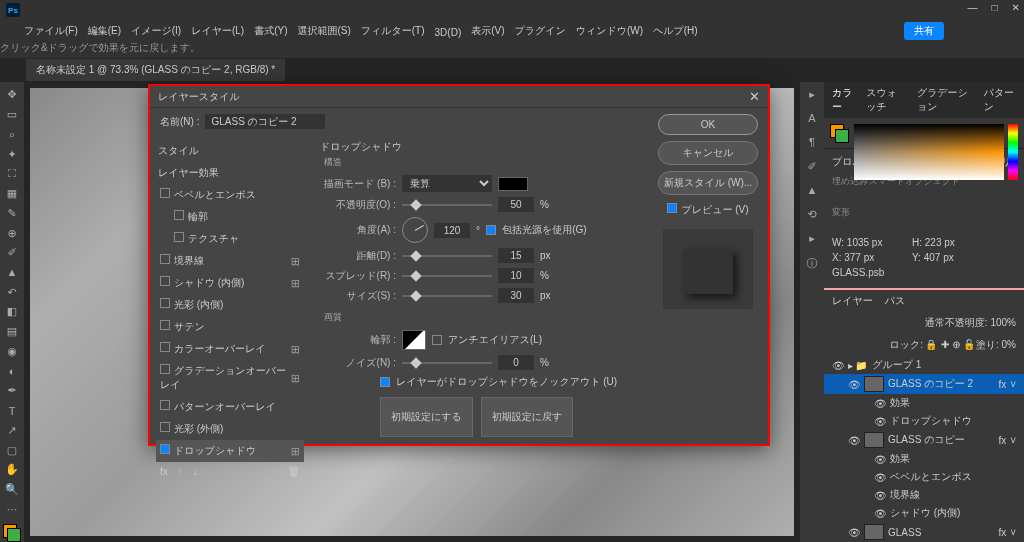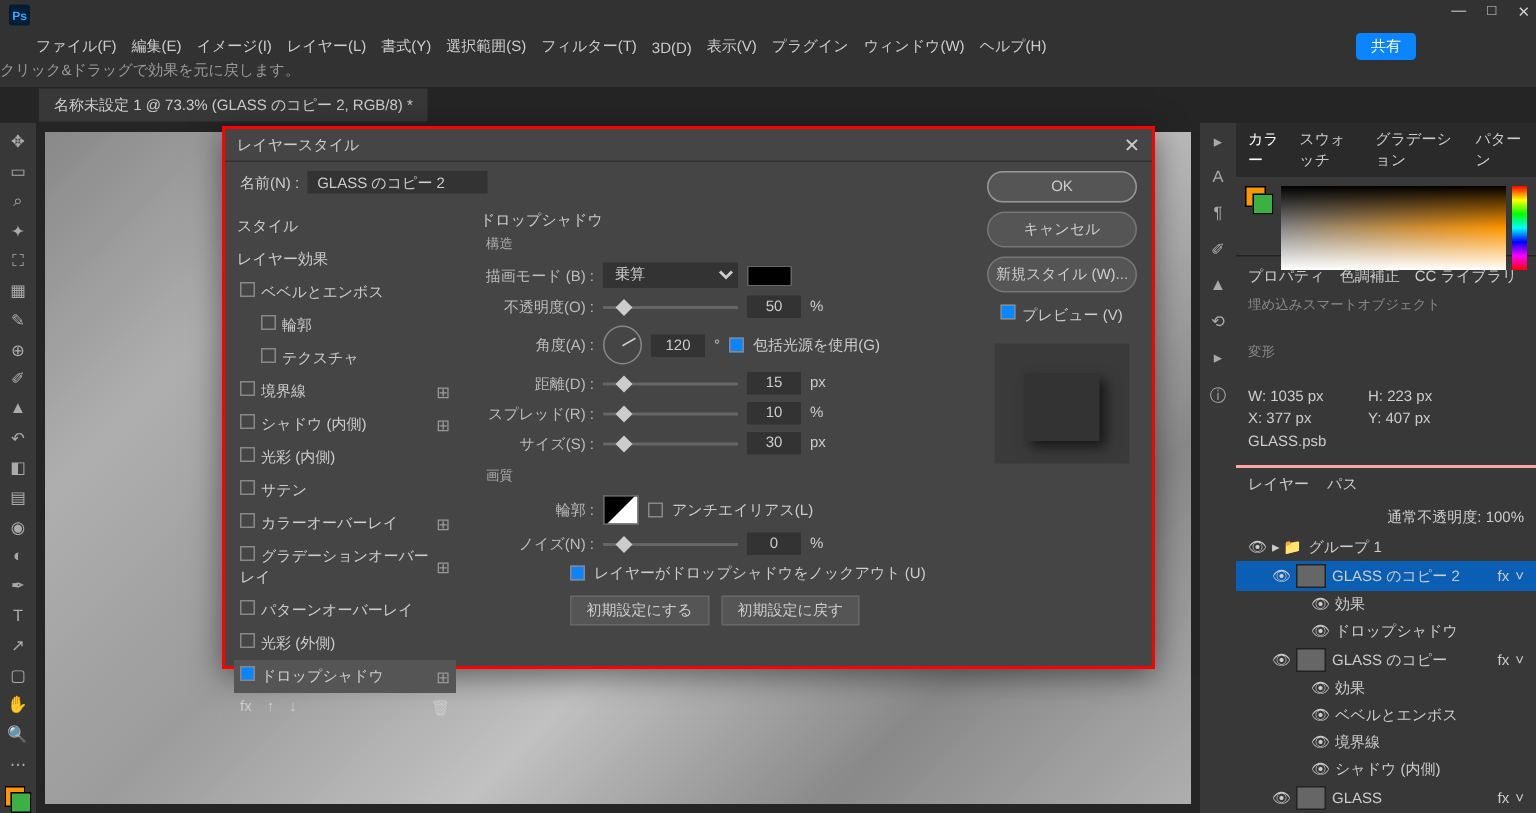--- a/index.html
+++ b/index.html
@@ -70,21 +70,21 @@
 .dialog .dmid .frow .num{width:36px;background:#2a5f9e;text-align:center}
 .dialog .dmid .frow .num2{width:36px;background:#333;text-align:center}
 .dialog .dmid .frow .slider{width:90px;height:2px;background:#666;position:relative}
 .dialog .dmid .frow .slider::after{content:"";position:absolute;width:8px;height:8px;background:#ccc;top:-3px;left:10px;transform:rotate(45deg)}
 .dialog .dmid .frow .colsw{width:30px;height:14px;background:#000;border:1px solid #666}
 .dialog .dmid .frow .angle{width:26px;height:26px;border:1px solid #888;border-radius:50%;position:relative}
 .dialog .dmid .frow .angle::after{content:"";position:absolute;width:10px;height:1px;background:#ccc;top:50%;left:50%;transform-origin:left;transform:rotate(-30deg)}
 .dialog .dmid .frow .ck2{width:10px;height:10px;border:1px solid #888;background:#0a84ff}
 .dialog .dmid .frow .contour{width:24px;height:20px;background:linear-gradient(135deg,#000 49%,#fff 51%);border:1px solid #666}
 .dialog .dmid .btns{display:flex;gap:8px;margin-top:8px;margin-left:60px}
-.dialog .dmid .btns button{background:#555;border:1px solid #666;color:#ccc;padding:2px 10px;font-size:10px}
+.dialog .dmid .btns button{background:#555;border:1px solid #666;color:#ccc;padding:12px 10px;font-size:10px}
 .dialog .dright{width:120px;padding:6px;display:flex;flex-direction:column;gap:6px;align-items:center}
 .dialog .dright button{width:100px;background:#555;border:1px solid #777;border-radius:12px;color:#ccc;padding:4px 0;font-size:10px}
 .dialog .dright button.ok{border-color:#999}
 .dialog .dright .pv{display:flex;gap:4px;font-size:10px;margin-top:2px}
 .dialog .dright .pv .ck2{width:10px;height:10px;border:1px solid #888;background:#0a84ff}
 .dialog .dright .preview{width:90px;height:80px;background:#3a3a3a;margin-top:6px;position:relative}
 .dialog .dright .preview::after{content:"";position:absolute;left:20px;top:20px;width:50px;height:45px;background:#333;box-shadow:4px 4px 8px rgba(0,0,0,.6)}
 </style>
 </head>
 <body>
@@ -193,20 +193,24 @@
     </div>
     <div class="layerpanel">
       <div class="lhdr">
         <span class="act">レイヤー</span>
         <span>パス</span>
       </div>
       <div class="lopts">
         <span>通常</span>
         <span><span>不透明度:</span> <span>100%</span></span>
       </div>
+      <div class="lopts">
+        <span><span>ロック:</span> 🔒 ✚ ⊕ 🔓</span>
+        <span><span>塗り:</span> <span>0%</span></span>
+      </div>
       <div class="items">
         <div class="li grp"><span class="eye">👁</span>▸ 📁 <span>グループ 1</span></div>
         <div class="li sel" style="padding-left:24px"><span class="eye">👁</span><span class="thumb"></span><span>GLASS のコピー 2</span><span style="margin-left:auto">fx</span> ˅</div>
         <div class="li fx">
             <span class="eye">👁</span>
             <span>効果</span>
           </div>
         <div class="li fx">
             <span class="eye">👁</span>
             <span>ドロップシャドウ</span>

